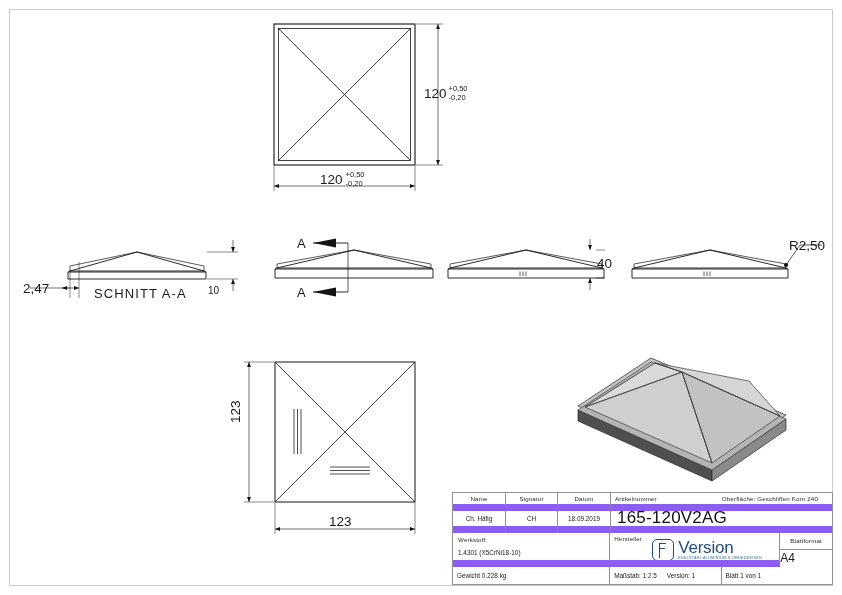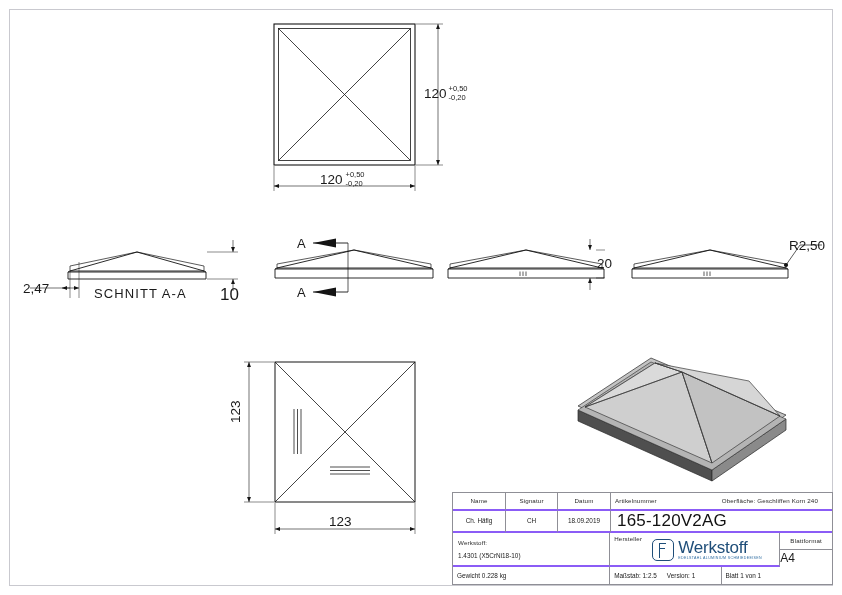--- a/index.html
+++ b/index.html
@@ -52,21 +52,21 @@
     font-size: 6.5px;
   }
   .tb-row { display: flex; width: 100%; box-sizing: border-box; }
   .tb-r1 { height: 18px; }
   .tb-r2 { height: 22px; }
   .tb-r3 { height: 34px; }
   .tb-r4 { height: 18px; }
   .cell {
     box-sizing: border-box;
     border-right: 1px solid #8f8f96;
-    border-bottom: 2px solid #8b5cf6;
+    border-bottom: 7px solid #8b5cf6;
     display: flex;
     align-items: center;
     padding: 0 4px;
     overflow: hidden;
     white-space: nowrap;
   }
   .cell.last { border-right: none; }
   .cell.nb { border-bottom: none; }
   .ctr { justify-content: center; }
   .w-name { width: 53px; }
@@ -321,27 +321,27 @@
 
   <div style="position:absolute;left:424px;top:84px;">
     <span style="font-size:13.5px;">120</span><span style="display:inline-block;vertical-align:middle;margin-left:2px;line-height:1.15;"><span style="display:block;font-size:7.5px;">+0,50</span><span style="display:block;font-size:7.5px;">-0,20</span></span>
   </div>
 
   <div style="position:absolute;left:320px;top:170px;">
     <span style="font-size:13.5px;">120</span><span style="display:inline-block;vertical-align:middle;margin-left:3px;line-height:1.15;"><span style="display:block;font-size:7.5px;">+0,50</span><span style="display:block;font-size:7.5px;">-0,20</span></span>
   </div>
 
   <div style="position:absolute;left:23px;top:281px;font-size:13.5px;">2,47</div>
-  <div style="position:absolute;left:220px;top:285px;font-size:17px;">10</div>
+  <div style="position:absolute;left:208px;top:285px;font-size:10px;">10</div>
   <div style="position:absolute;left:94px;top:286px;font-size:13px;letter-spacing:1.1px;">SCHNITT A-A</div>
 
   <div style="position:absolute;left:297px;top:236px;font-size:13px;">A</div>
   <div style="position:absolute;left:297px;top:285px;font-size:13px;">A</div>
 
-  <div style="position:absolute;left:597px;top:256px;font-size:13.5px;">20</div>
+  <div style="position:absolute;left:597px;top:256px;font-size:13.5px;">40</div>
   <div style="position:absolute;left:789px;top:238px;font-size:13.5px;">R2,50</div>
 
   <div style="position:absolute;left:228px;top:423px;font-size:13.5px;transform:rotate(-90deg);transform-origin:left top;">123</div>
   <div style="position:absolute;left:329px;top:514px;font-size:13.5px;">123</div>
 
   <div class="titleblock">
 
     <div class="tb-row tb-r1">
       <div class="cell ctr w-name">
           <span class="lbl">Name</span>
@@ -376,21 +376,21 @@
     <div class="tb-row tb-r3">
       <div class="cell werk-cell w-werk">
         <span class="lbl">Werkstoff:</span>
         <span class="val">1.4301 (X5CrNi18-10)</span>
       </div>
       <div class="cell hers-cell w-hers">
         <span class="lbl">Hersteller</span>
         <div class="logo-wrap">
           <div class="logo-mark"></div>
           <div class="logo-text">
-            <span class="logo-name">Werkstoff</span>
+            <span class="logo-name">Version</span>
             <span class="logo-sub">EDELSTAHL  ALUMINIUM  SCHMIEDEEISEN</span>
           </div>
         </div>
       </div>
       <div class="blatt-col">
         <div class="blatt-top">
             <span class="lbl">Blattformat</span>
           </div>
         <div class="blatt-bot" style="border-bottom:none;">
             <span>A4</span>

